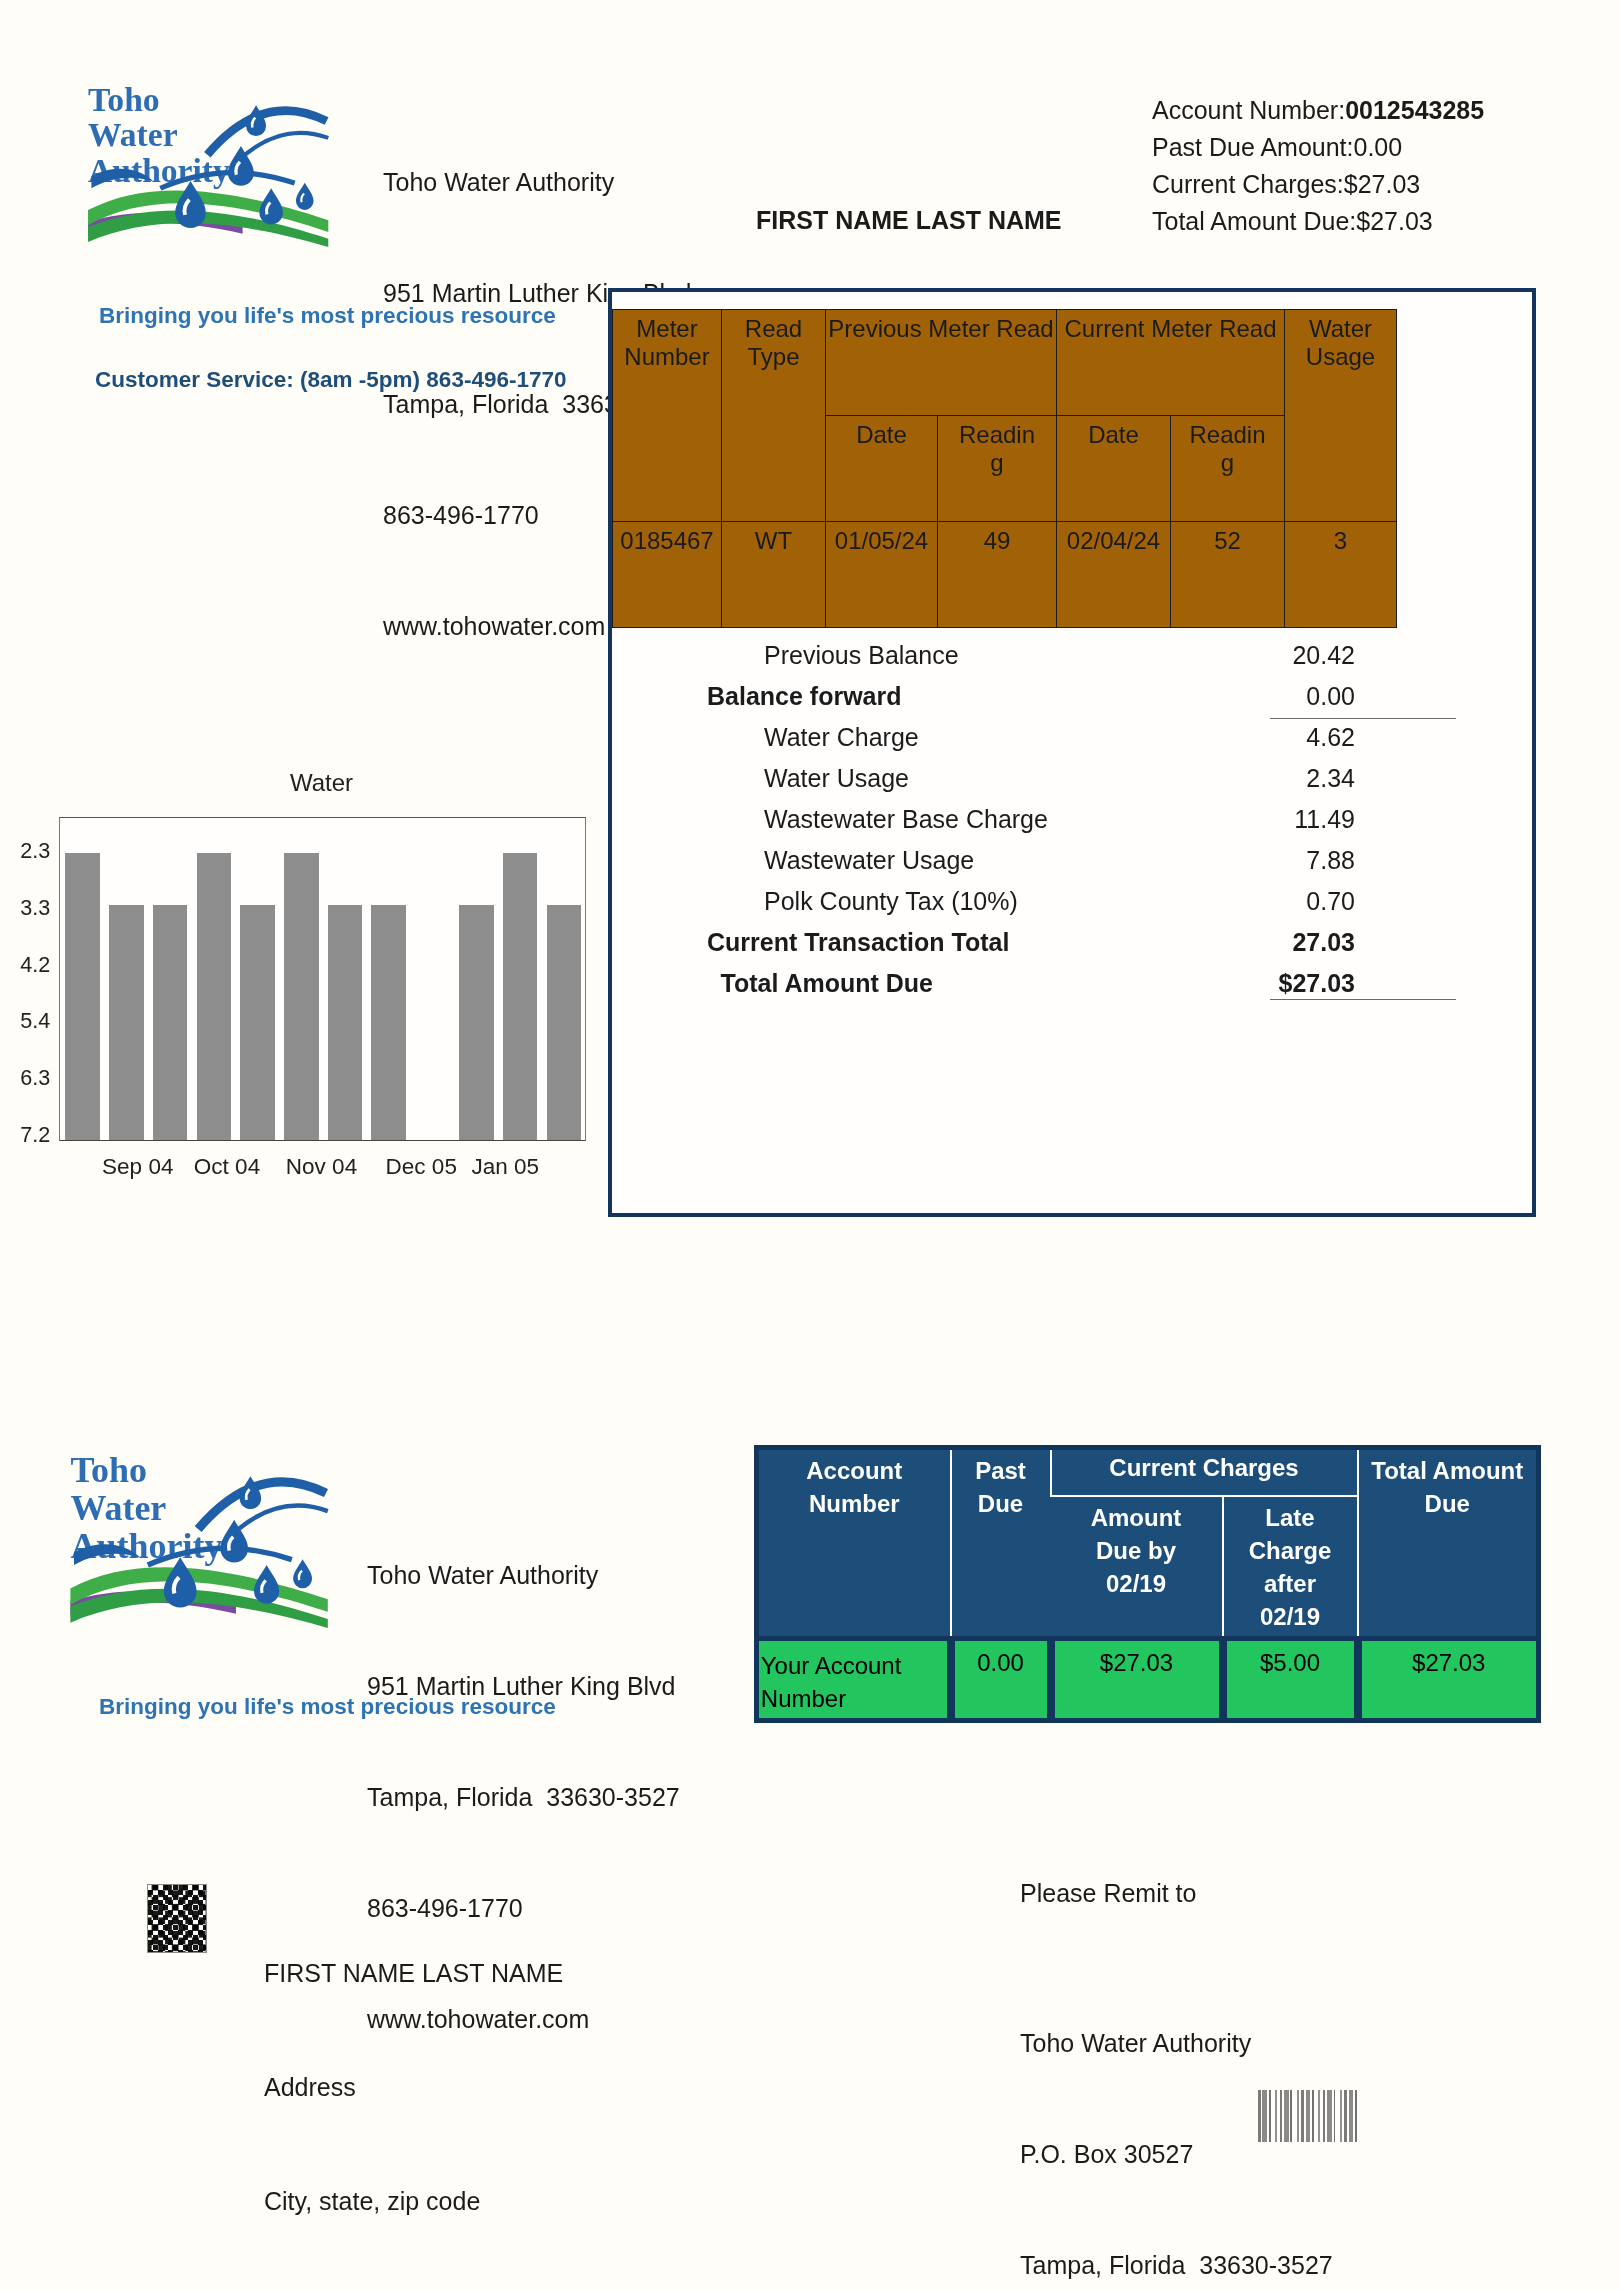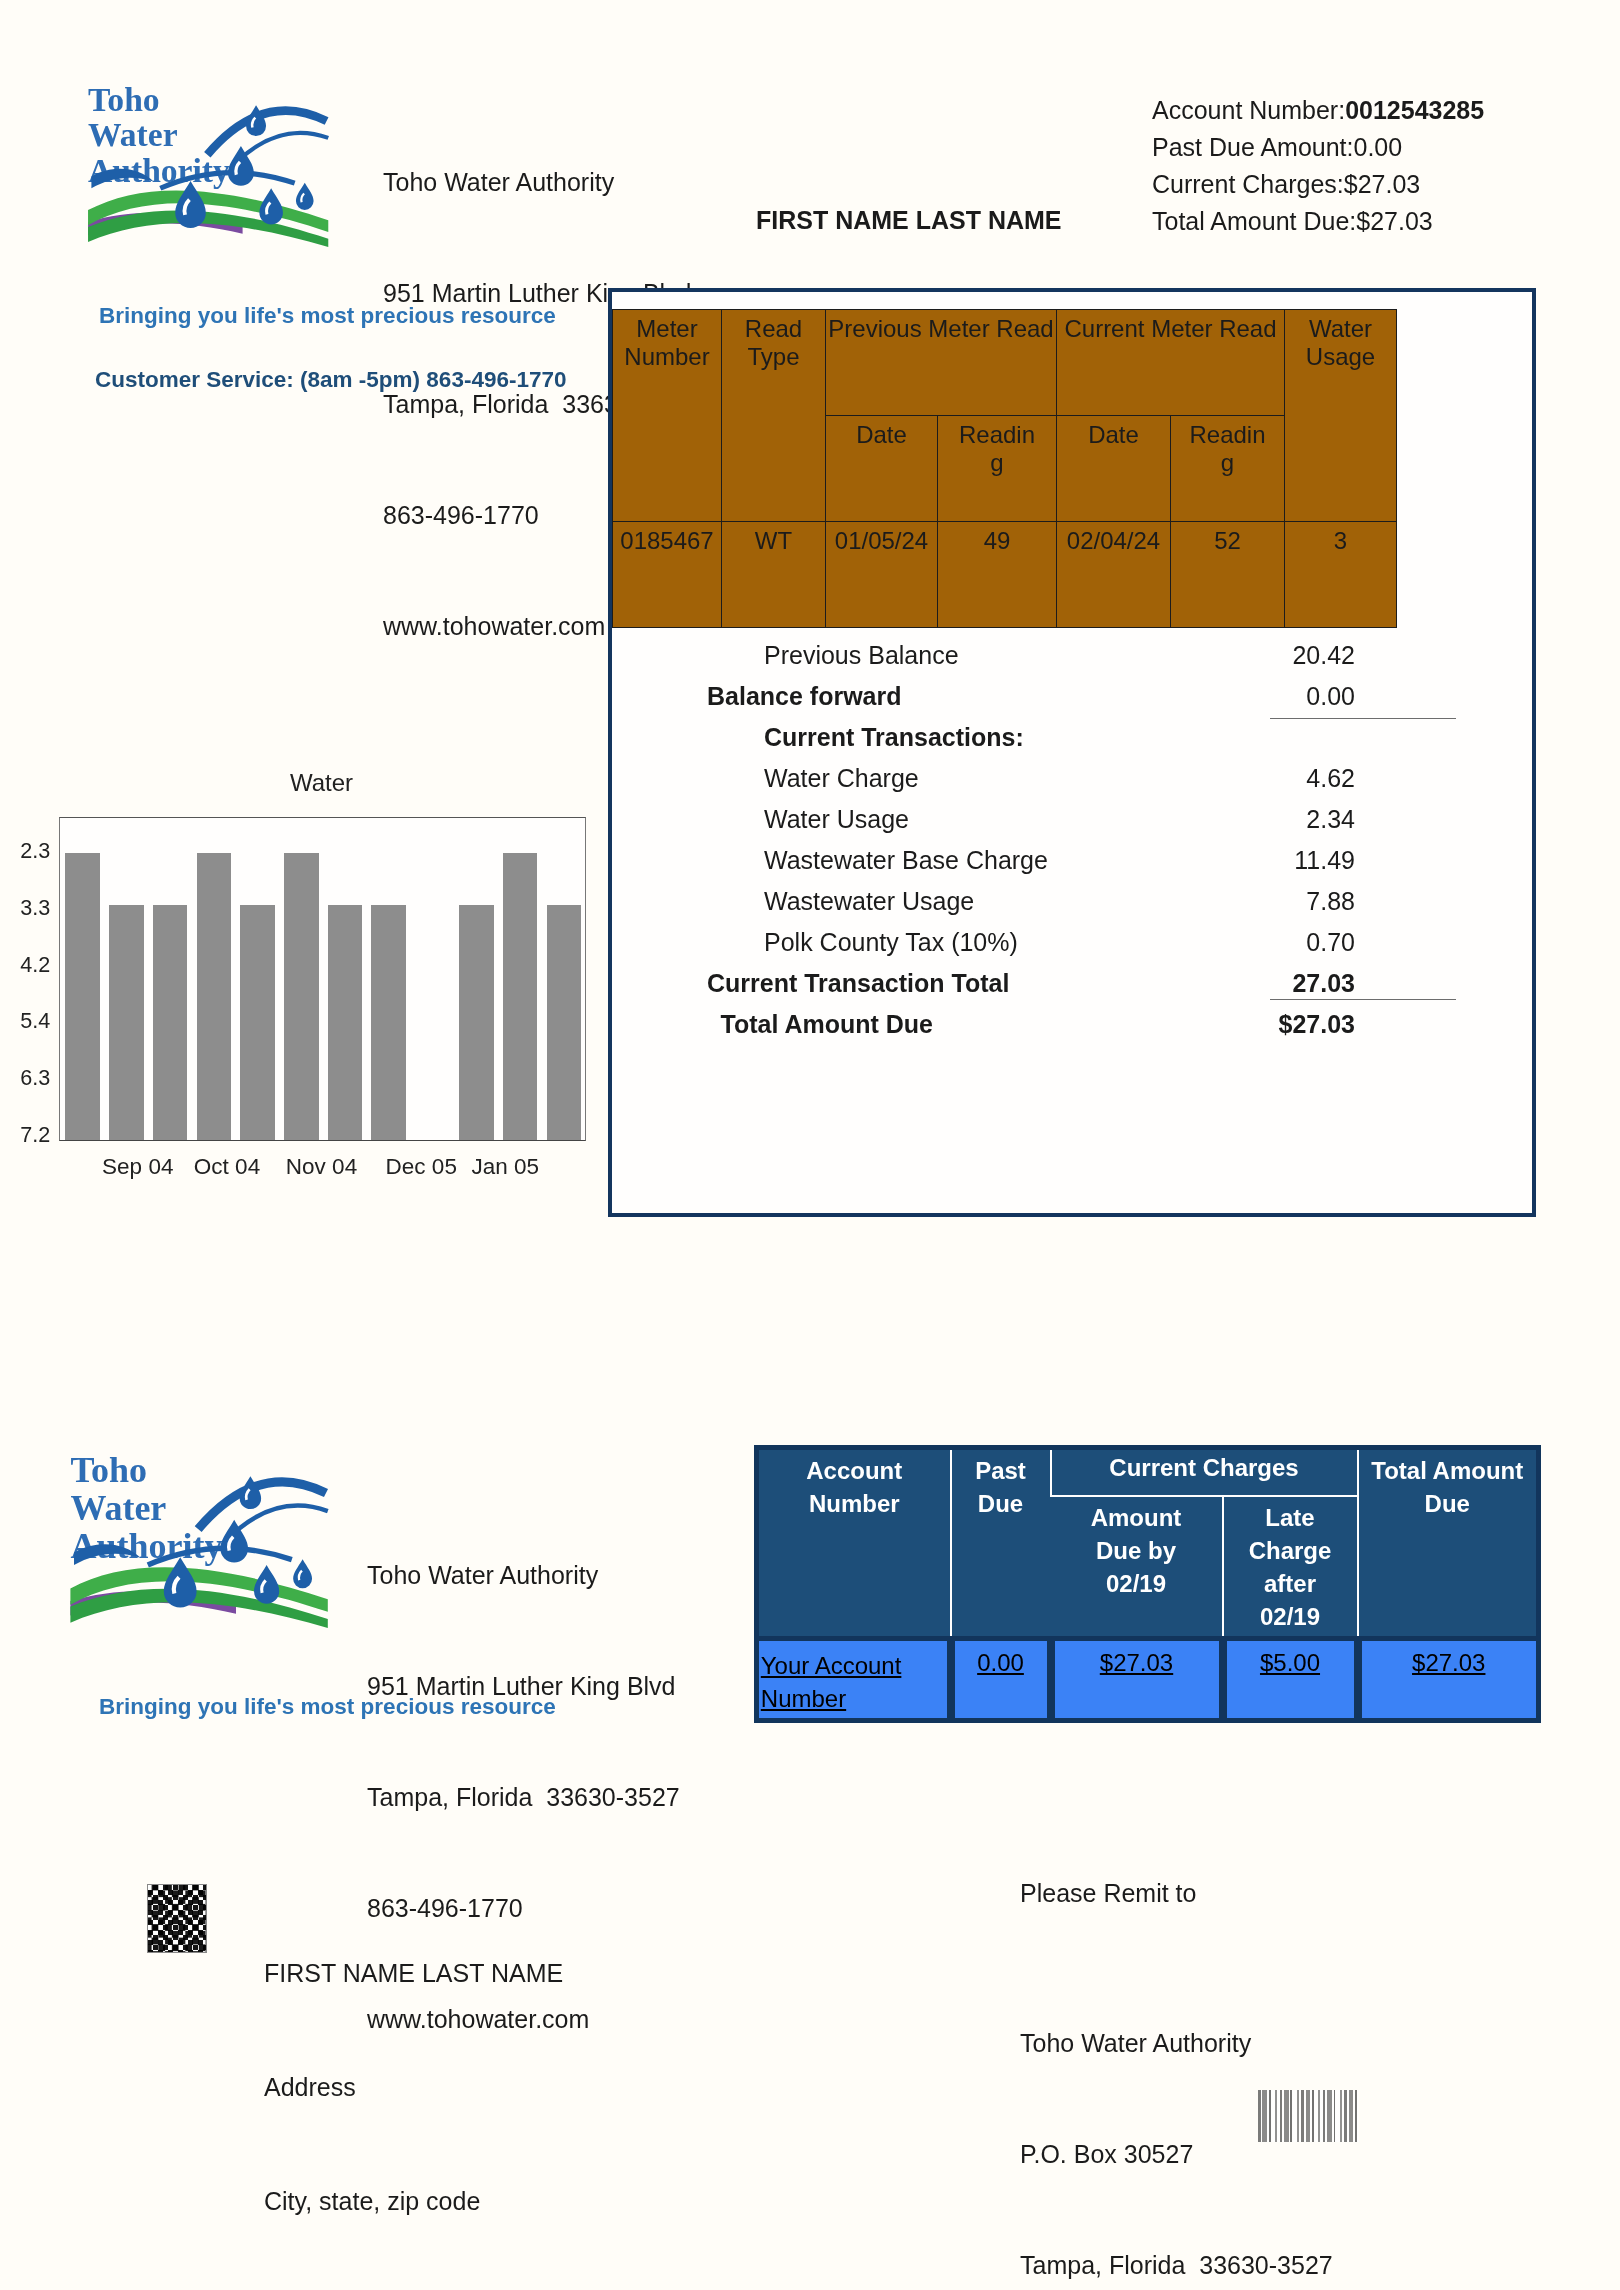--- a/index.html
+++ b/index.html
@@ -62,22 +62,22 @@
   .stub-company{position:absolute;left:367px;top:1483px;font-size:25px;line-height:37px;white-space:pre-wrap;}
 
   .remit-table{position:absolute;left:754px;top:1445px;border-collapse:collapse;table-layout:fixed;
                background:#1d4e79;border:5.4px solid #12355c;color:#fff;font-weight:bold;
                font-size:24px;text-align:center;}
   .remit-table td{padding:3.6px 1.8px;vertical-align:top;}
   .rt-wsep{border-left:2.7px solid #fff;}
   .rt-cc{border-bottom:2.7px solid #fff;height:38px;vertical-align:middle;}
   .rt-sub{height:122px;}
   .hl{display:block;line-height:33px;}
-  .rt-data td{background:#3b82f6;color:#000;font-weight:normal;border-top:5.4px solid #12355c;height:65px;
-              vertical-align:top;padding-top:7.2px;text-decoration:underline;}
+  .rt-data td{background:#22c55e;color:#000;font-weight:normal;border-top:5.4px solid #12355c;height:65px;
+              vertical-align:top;padding-top:7.2px;}
   .rt-data td + td{border-left:8px solid #12355c;}
   .rt-acct{font-weight:bold;text-align:left;padding-left:7.2px;line-height:33px;}
 
   
   .qr{position:absolute;left:147px;top:1884px;width:58px;height:67px;border:0.9px solid #888;
       background:
         repeating-conic-gradient(#141414 0% 25%, #fdfdfd 0% 50%) 0px 0px / 10px 10px,
         repeating-conic-gradient(#1a1a1a 0% 25%, #ffffff 0% 50%) 3.6px 5.4px / 13.5px 13.5px;
       background-blend-mode:multiply;}
   .remit-addressee{position:absolute;left:264px;top:1878px;font-size:25px;line-height:38px;white-space:pre-wrap;}
@@ -204,24 +204,20 @@
     </table>
 
   <div class="tx-list">
     <div class="tx-row indent">
       <span class="lbl">Previous Balance</span>
       <span class="tx-val">20.42</span>
     </div>
     <div class="tx-row bold">
       <span class="lbl">Balance forward</span>
       <span class="tx-val">0.00</span>
-    </div>
-    <div class="tx-row indent bold">
-      <span class="lbl">Current Transactions:</span>
-      <span class="tx-val"></span>
     </div>
     <div class="tx-row indent">
       <span class="lbl">Water Charge</span>
       <span class="tx-val">4.62</span>
     </div>
     <div class="tx-row indent">
       <span class="lbl">Water Usage</span>
       <span class="tx-val">2.34</span>
     </div>
     <div class="tx-row indent">

